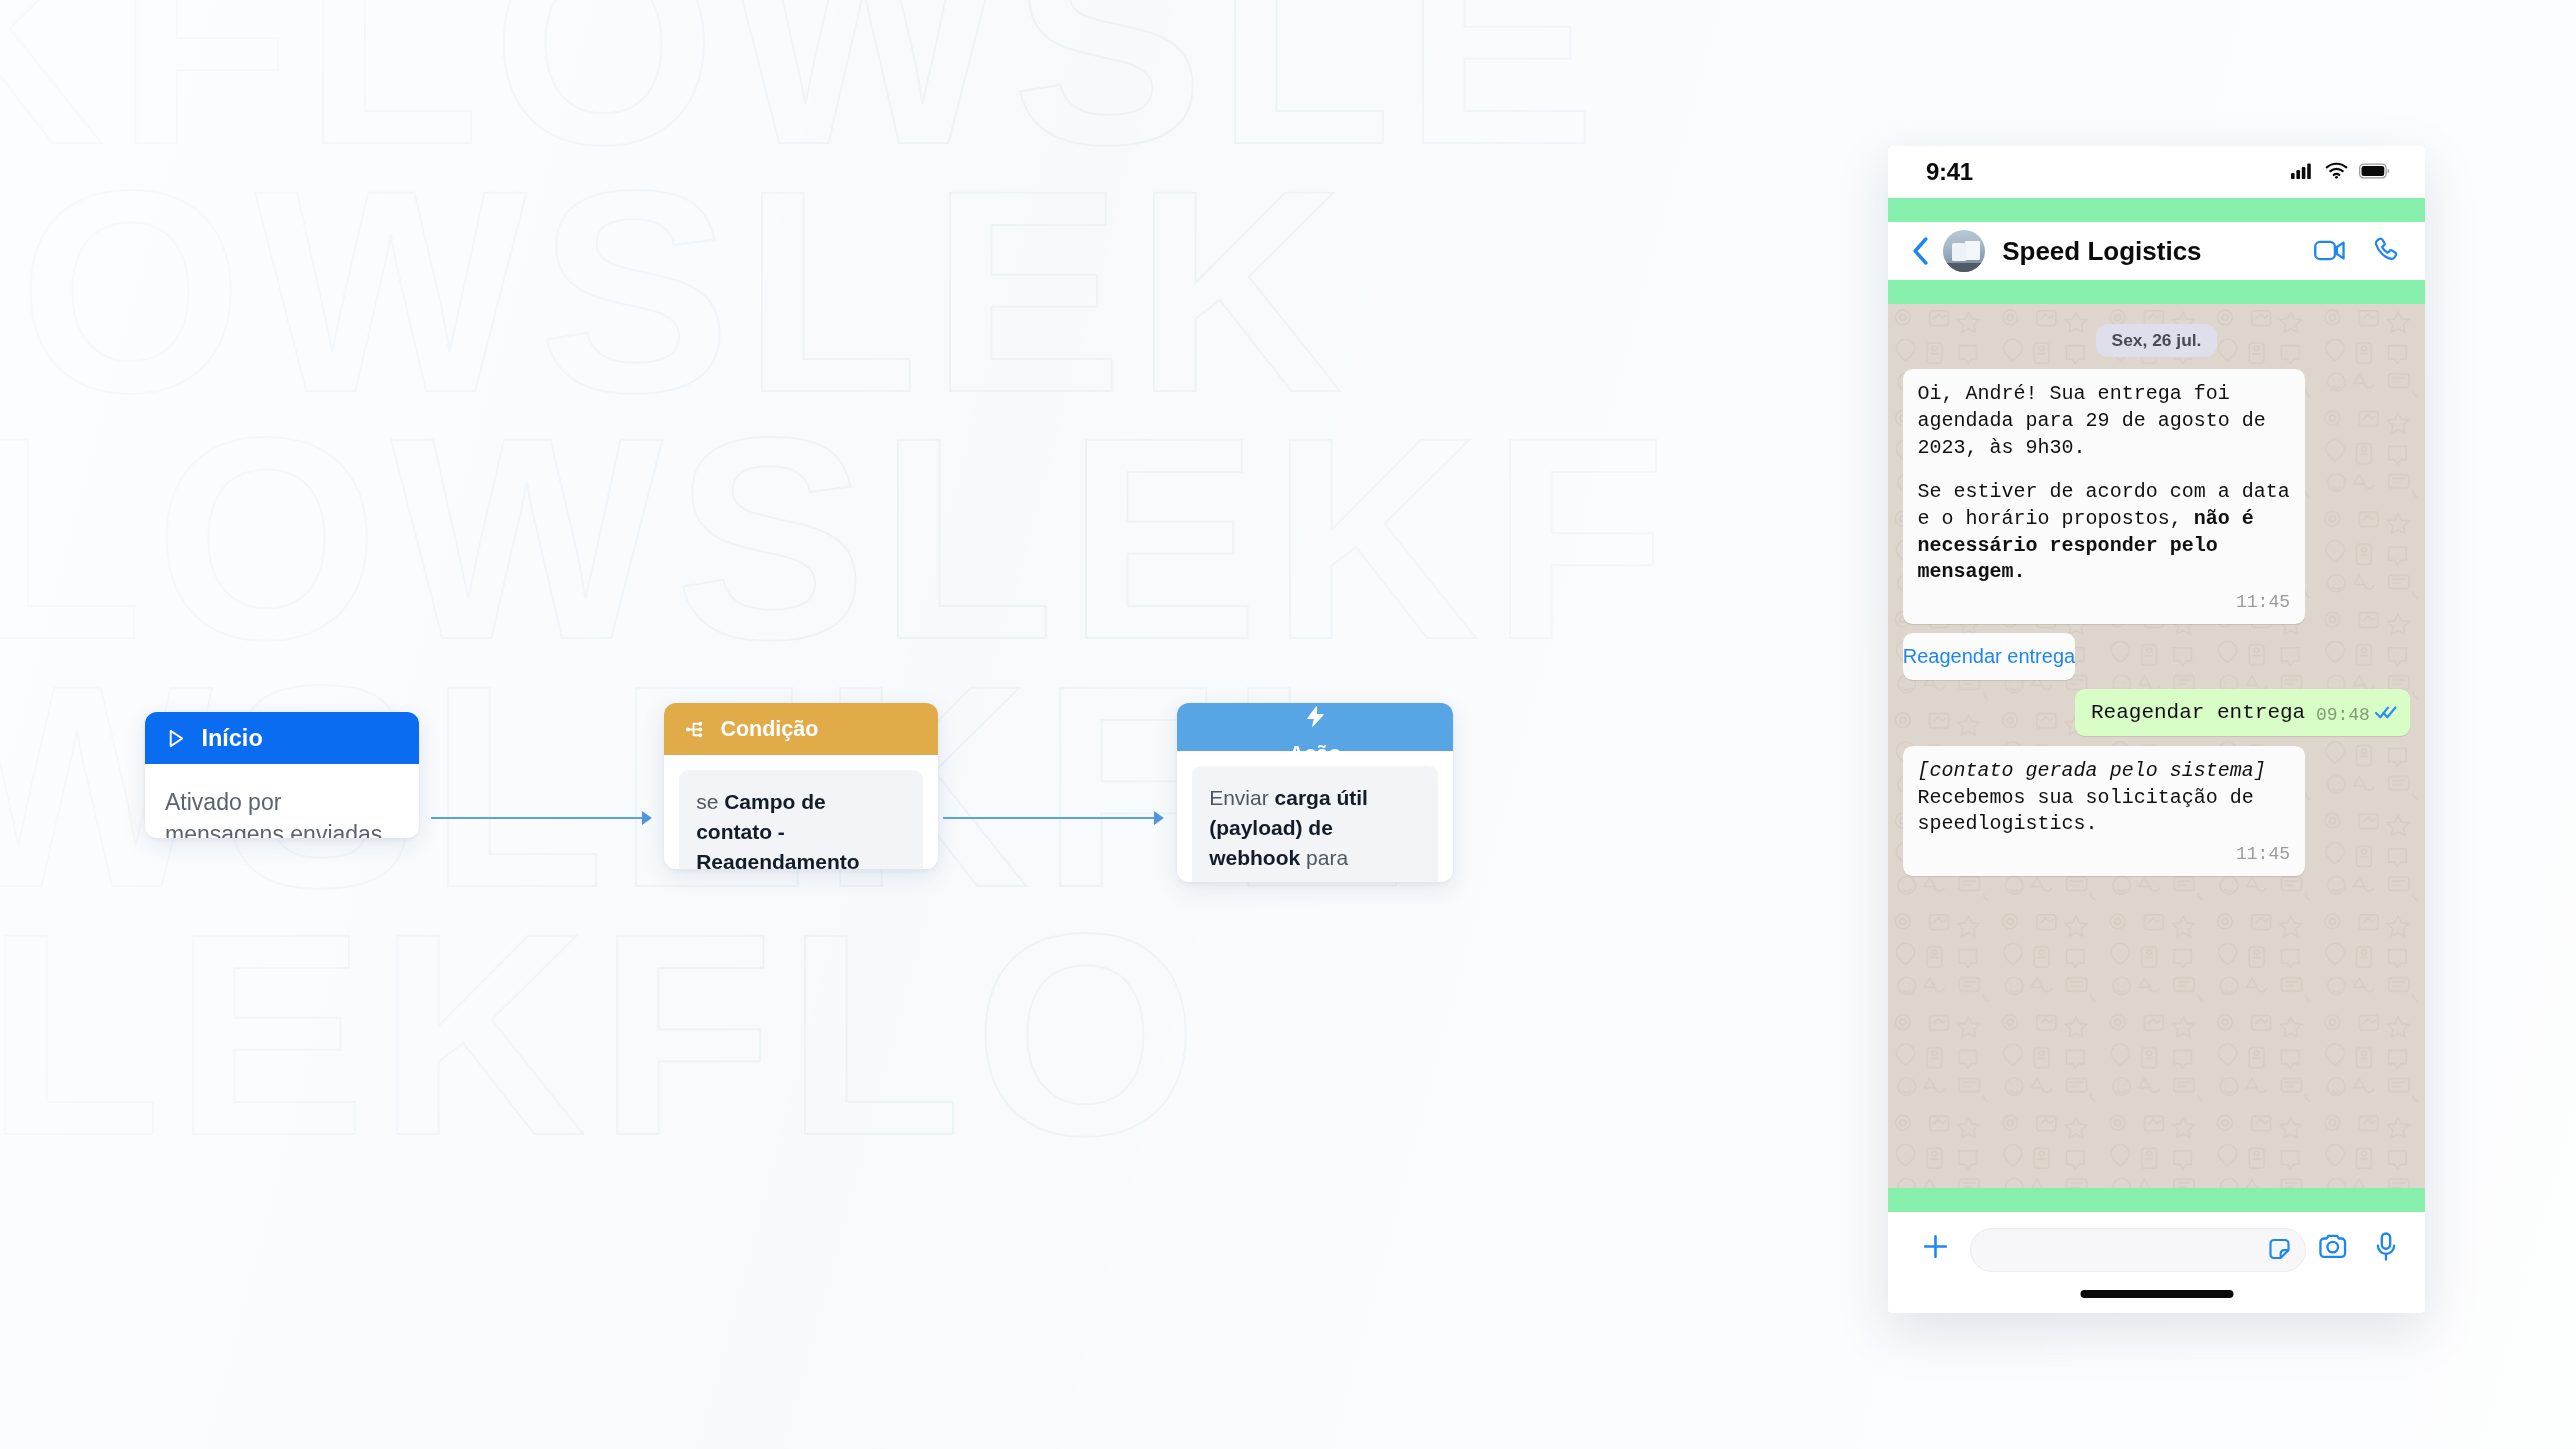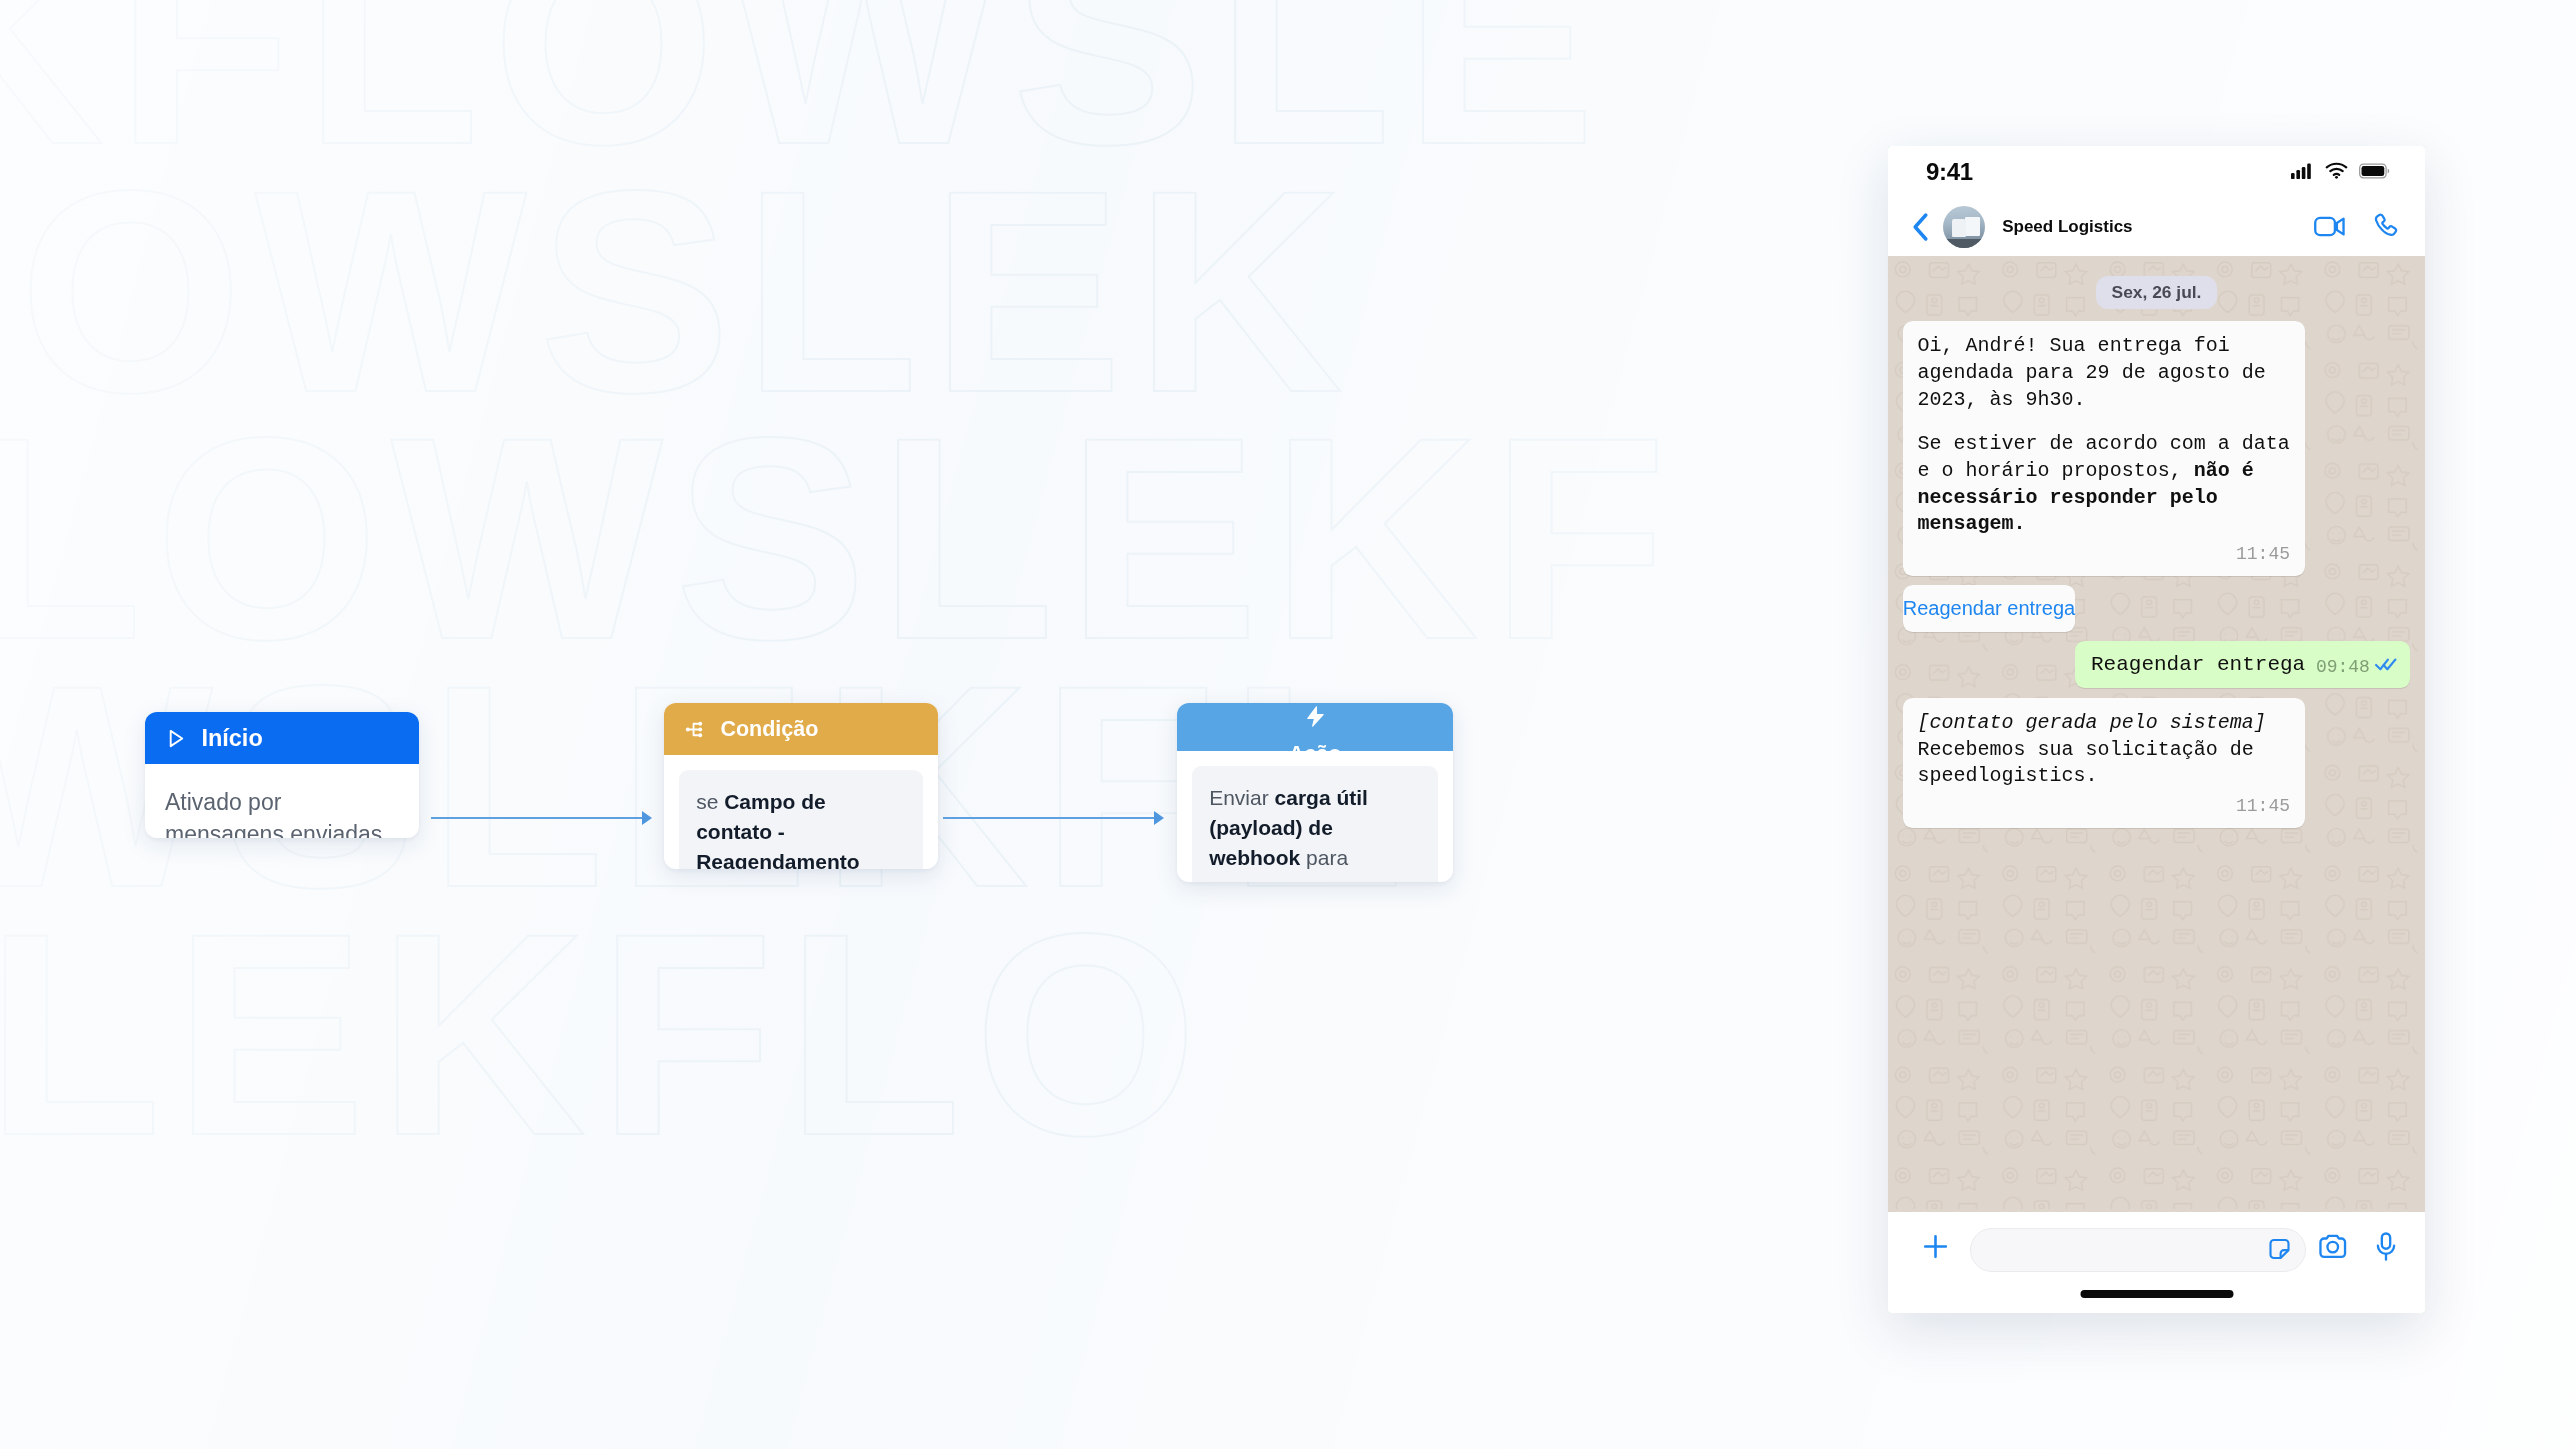--- a/index.html
+++ b/index.html
@@ -137,20 +137,21 @@
   #phone {
     position: absolute;
     left: 1888px; top: 146px;
     width: 537px; height: 1167px;
     background: #86efac;
     border-radius: 2.7px;
     box-shadow: 0 17.4px 54px rgba(25, 50, 90, 0.13);
     overflow: hidden;
     display: flex;
     flex-direction: column;
+    gap: 24px;
   }
 
   
   #status-bar {
     height: 52px;
     flex: 0 0 52px;
     display: flex;
     align-items: center;
     justify-content: space-between;
     padding: 0 35px 0 38px;
@@ -189,21 +190,21 @@
     width: 14.8px; height: 19px;
     background: #f4f7f9; border-radius: 1.3px;
   }
   #avatar .truck-road {
     position: absolute; left: 0; bottom: 0;
     width: 100%; height: 8.7px;
     background: #4f5a64;
   }
   #contact-name {
     margin-left: 17.4px;
-    font-size: 17px;
+    font-size: 26px;
     font-weight: 700;
     color: #0b0b0b;
     flex: 1;
   }
   #header-actions { display: flex; align-items: center; gap: 25.5px; }
 
   
   #chat-body {
     flex: 1;
     position: relative;

